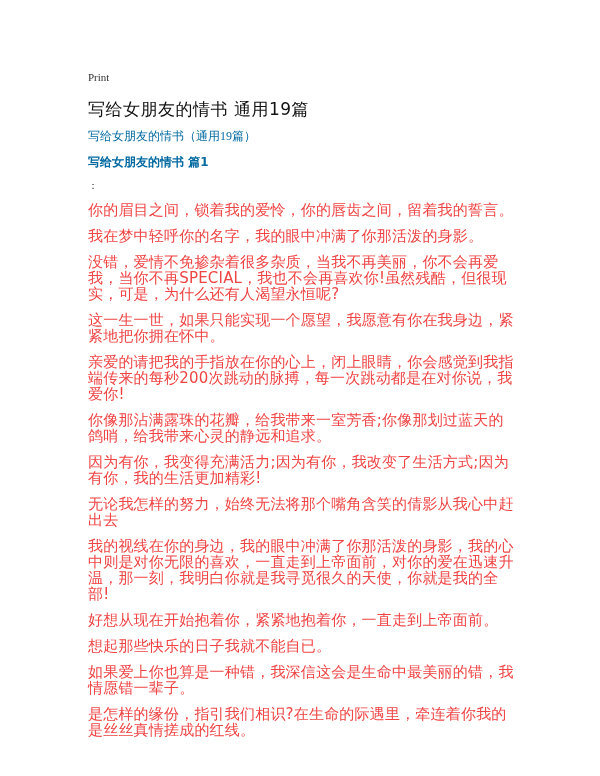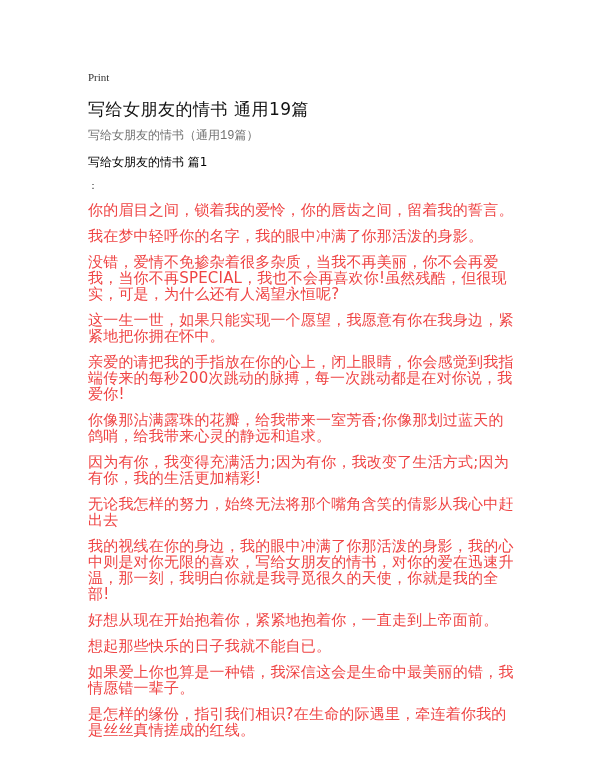--- a/index.html
+++ b/index.html
@@ -2,22 +2,22 @@
 <html><head>
 <meta charset="utf-8">
 <style>
   html, body { margin: 0; padding: 0; background: #ffffff; }
   body { width: 600px; height: 776px; overflow: hidden; position: relative;
          font-family: "DejaVu Serif", "Liberation Serif", serif; color: #1a1a1a; }
   .page { position: absolute; left: 88px; top: 70px; width: 430px; }
   .print-label { font-family: "Liberation Serif", serif; font-size: 11px; color: #333; margin: 0; line-height: 14px; }
   .doc-title { font-family: "DejaVu Sans", sans-serif; font-size: 17px; font-weight: normal; 
                margin: 14px 0 0 0; line-height: 22px; color: #111; letter-spacing: 0.5px; }
-  .doc-subtitle { font-family: Liberation Mono, monospace; font-size: 12px; margin: 8px 0 0 0; line-height: 16px; color: #737373; }
-  .section-heading { font-family: "DejaVu Sans", sans-serif; font-size: 12px; font-weight: normal; margin: 10px 0 0 0; line-height: 16px; color: #000000; }
+  .doc-subtitle { font-family: Liberation Serif, serif; font-size: 12px; margin: 8px 0 0 0; line-height: 16px; color: #0369a1; }
+  .section-heading { font-family: "DejaVu Sans", sans-serif; font-size: 12px; font-weight: bold; margin: 10px 0 0 0; line-height: 16px; color: #0369a1; }
   .colon-mark { font-size: 10px; margin: 10px 0 0 0; line-height: 12px; color: #333; }
   .para { font-family: "DejaVu Sans", sans-serif; font-size: 15px; line-height: 16px; margin: 10px 0 0 0; color: #ef4444;
           letter-spacing: 0.2px; word-break: break-all; }
   .para.first { margin-top: 10px; }
 </style>
 </head>
 <body>
 
 <div class="page">
   <p class="print-label">Print</p>
@@ -26,18 +26,18 @@
   <h2 class="section-heading">写给女朋友的情书 篇1</h2>
   <p class="colon-mark">：</p>
   <p class="para first">你的眉目之间，锁着我的爱怜，你的唇齿之间，留着我的誓言。</p>
   <p class="para">我在梦中轻呼你的名字，我的眼中冲满了你那活泼的身影。</p>
   <p class="para">没错，爱情不免掺杂着很多杂质，当我不再美丽，你不会再爱我，当你不再SPECIAL，我也不会再喜欢你!虽然残酷，但很现实，可是，为什么还有人渴望永恒呢?</p>
   <p class="para">这一生一世，如果只能实现一个愿望，我愿意有你在我身边，紧紧地把你拥在怀中。</p>
   <p class="para">亲爱的请把我的手指放在你的心上，闭上眼睛，你会感觉到我指端传来的每秒200次跳动的脉搏，每一次跳动都是在对你说，我爱你!</p>
   <p class="para">你像那沾满露珠的花瓣，给我带来一室芳香;你像那划过蓝天的鸽哨，给我带来心灵的静远和追求。</p>
   <p class="para">因为有你，我变得充满活力;因为有你，我改变了生活方式;因为有你，我的生活更加精彩!</p>
   <p class="para">无论我怎样的努力，始终无法将那个嘴角含笑的倩影从我心中赶出去</p>
-  <p class="para">我的视线在你的身边，我的眼中冲满了你那活泼的身影，我的心中则是对你无限的喜欢，写给女朋友的情书，对你的爱在迅速升温，那一刻，我明白你就是我寻觅很久的天使，你就是我的全部!</p>
+  <p class="para">我的视线在你的身边，我的眼中冲满了你那活泼的身影，我的心中则是对你无限的喜欢，一直走到上帝面前，对你的爱在迅速升温，那一刻，我明白你就是我寻觅很久的天使，你就是我的全部!</p>
   <p class="para">好想从现在开始抱着你，紧紧地抱着你，一直走到上帝面前。</p>
   <p class="para">想起那些快乐的日子我就不能自已。</p>
   <p class="para">如果爱上你也算是一种错，我深信这会是生命中最美丽的错，我情愿错一辈子。</p>
   <p class="para">是怎样的缘份，指引我们相识?在生命的际遇里，牵连着你我的是丝丝真情搓成的红线。</p>
 </div>
 
 </body></html>

